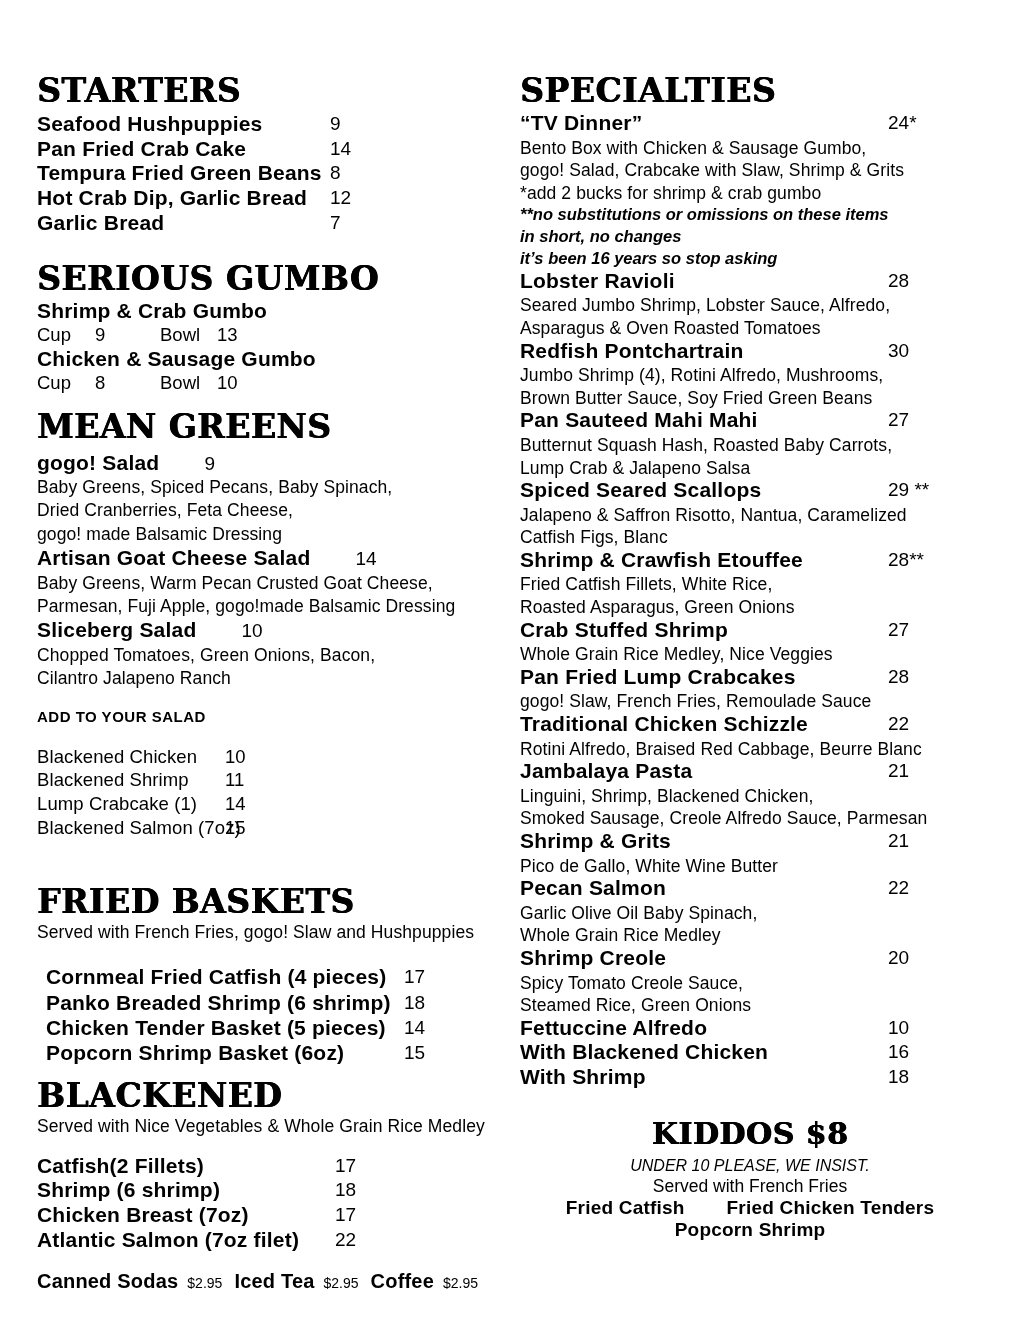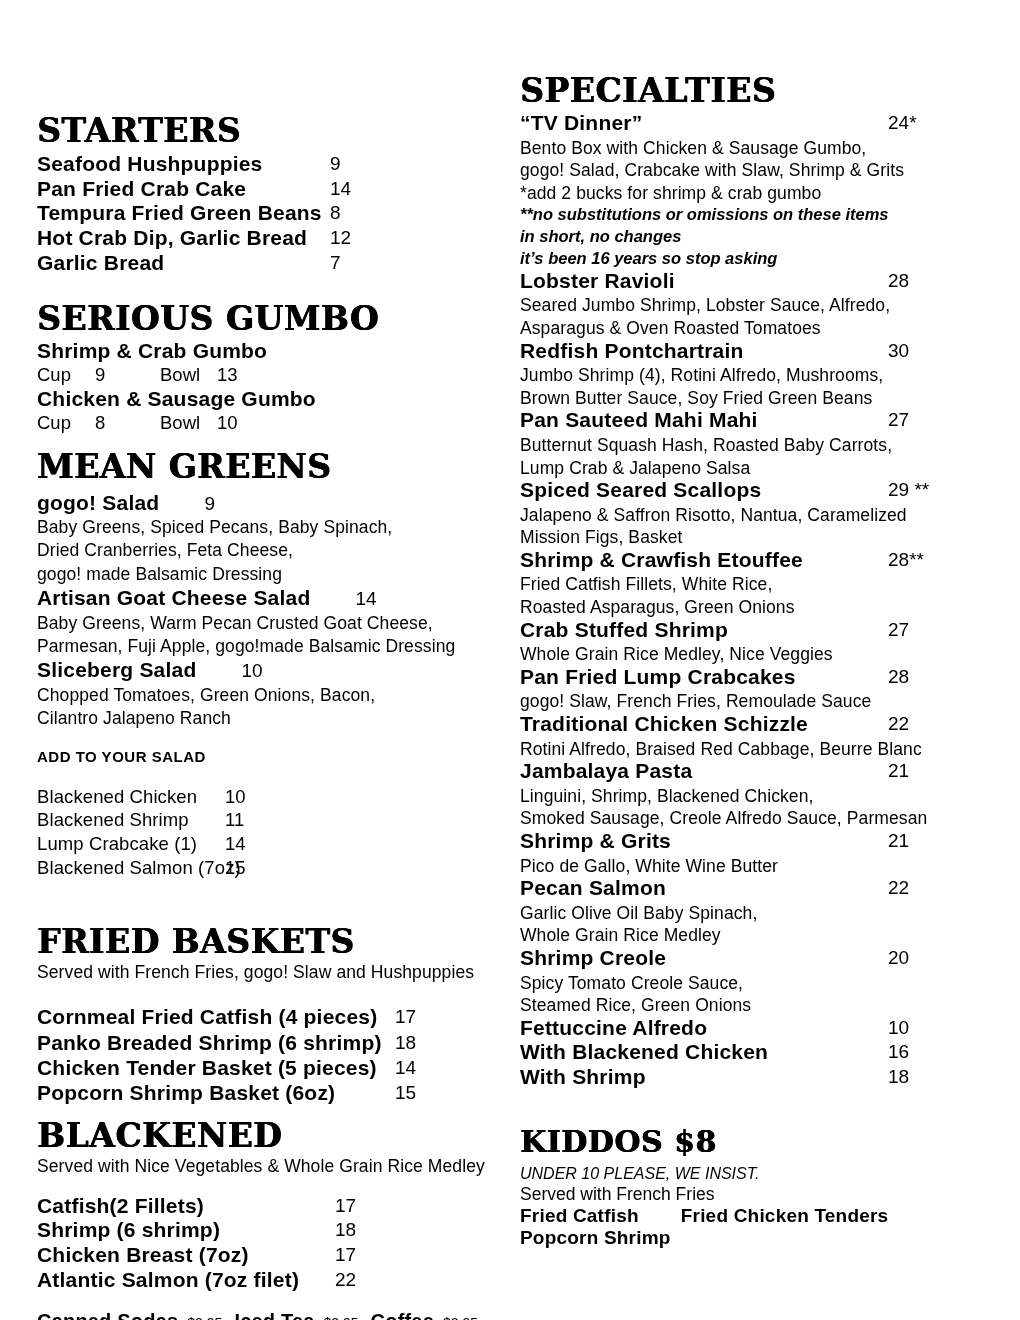--- a/index.html
+++ b/index.html
@@ -13,21 +13,21 @@
   .col-left{left:37px;width:462px;}
   .col-right{left:520px;width:465px;}
 
   
   .display{
     font-family:"DejaVu Serif","Liberation Serif",serif;
     font-weight:700;font-size:33px;line-height:33px;margin:0;
     letter-spacing:0.5px;
     text-shadow:0.7px 0 0 currentColor, 0 0.4px 0 currentColor;
   }
-  .h-starters{margin-top:114px;}
+  .h-starters{margin-top:74px;}
   .h-gumbo{margin-top:25px;}
   .h-greens{margin-top:14px;}
   .h-baskets{margin-top:45px;}
   .h-blackened{margin-top:12px;}
   .h-spec{margin-top:74px;}
 
   
   .items{margin-top:6px;}
   .row{position:relative;line-height:22.7px;}
   .nm{font-weight:bold;font-size:21px;letter-spacing:0.2px;}
@@ -56,35 +56,35 @@
   .g-cup-l{width:58px;}
   .g-cup-v{width:65px;}
   .g-bowl-l{width:57px;}
 
   
   .subhead{font-size:15px;font-weight:bold;letter-spacing:0.5px;line-height:22px;margin-top:15px;}
   .addsalad{margin-top:18px;}
 
   .section-sub{font-size:17.5px;line-height:22px;margin-top:3px;letter-spacing:0.1px;}
   .baskets{margin-top:22px;}
-  .baskets .row{line-height:23.3px;}
+  .baskets .row{line-height:23.3px;margin-left:9px;}
   .blackened-items{margin-top:18px;}
   .blackened-items .row{line-height:22.7px;}
 
   
   .drinks{margin-top:17px;font-size:0;}
   .d-nm{font-weight:bold;font-size:20px;letter-spacing:0.2px;}
   .d-pr{font-weight:400;font-size:14px;margin:0 12px 0 9px;}
 
   
   .spec{margin-top:5px;}
   .spec .row{line-height:22.6px;}
 
   
-  .kiddos{margin-top:36px;width:460px;}
+  .kiddos{margin-top:28px;text-align:center;width:460px;}
   .k-title{font-size:30px;line-height:30px;display:inline-block;}
   .k-note{font-style:italic;font-size:16px;line-height:21px;margin-top:6px;}
   .k-sub{font-size:17.5px;line-height:21px;}
   .k-row{font-size:19px;font-weight:bold;line-height:22px;letter-spacing:0.2px;}
   .k-gap{display:inline-block;width:42px;}
 </style>
 </head>
 <body>
 
 <div class="col col-left">
@@ -162,21 +162,21 @@
       <div class="desc">Seared Jumbo Shrimp, Lobster Sauce, Alfredo,</div>
       <div class="desc">Asparagus &amp; Oven Roasted Tomatoes</div>
       <div class="row"><span class="nm">Redfish Pontchartrain</span><span class="pr">30</span></div>
       <div class="desc">Jumbo Shrimp (4), Rotini Alfredo, Mushrooms,</div>
       <div class="desc">Brown Butter Sauce, Soy Fried Green Beans</div>
       <div class="row"><span class="nm">Pan Sauteed Mahi Mahi</span><span class="pr">27</span></div>
       <div class="desc">Butternut Squash Hash, Roasted Baby Carrots,</div>
       <div class="desc">Lump Crab &amp; Jalapeno Salsa</div>
       <div class="row"><span class="nm">Spiced Seared Scallops</span><span class="pr">29 **</span></div>
       <div class="desc">Jalapeno &amp; Saffron Risotto, Nantua, Caramelized</div>
-      <div class="desc">Mission Figs, Basket</div>
+      <div class="desc">Catfish Figs, Blanc</div>
       <div class="row"><span class="nm">Shrimp &amp; Crawfish Etouffee</span><span class="pr">28**</span></div>
       <div class="desc">Fried Catfish Fillets, White Rice,</div>
       <div class="desc">Roasted Asparagus, Green Onions</div>
       <div class="row"><span class="nm">Crab Stuffed Shrimp</span><span class="pr">27</span></div>
       <div class="desc">Whole Grain Rice Medley, Nice Veggies</div>
       <div class="row"><span class="nm">Pan Fried Lump Crabcakes</span><span class="pr">28</span></div>
       <div class="desc">gogo! Slaw, French Fries, Remoulade Sauce</div>
       <div class="row"><span class="nm">Traditional Chicken Schizzle</span><span class="pr">22</span></div>
       <div class="desc">Rotini Alfredo, Braised Red Cabbage, Beurre Blanc</div>
       <div class="row"><span class="nm">Jambalaya Pasta</span><span class="pr">21</span></div>

